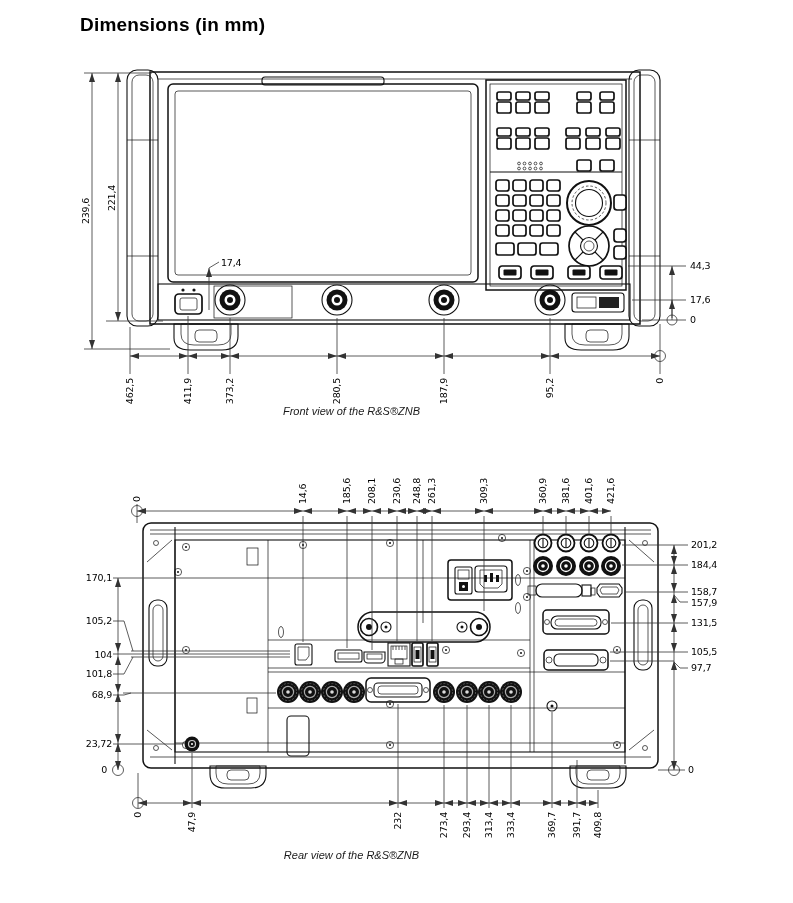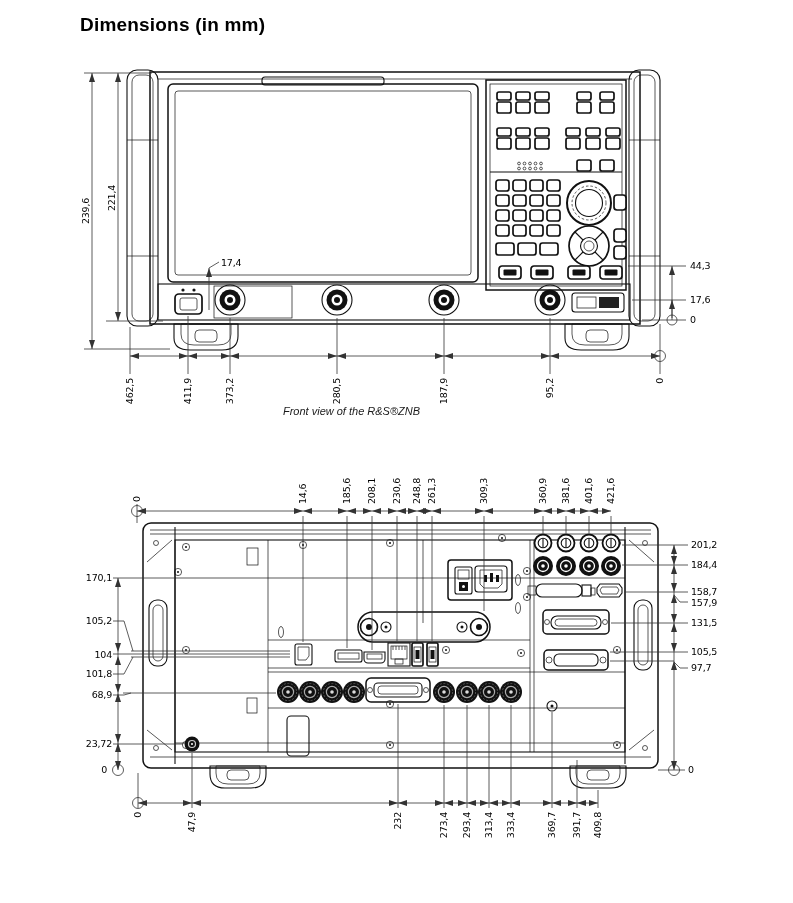--- a/index.html
+++ b/index.html
@@ -567,13 +567,14 @@
         <text class="dimt" x="492" y="812" text-anchor="end" transform="rotate(-90 492 812)">313,4</text>
         <text class="dimt" x="514" y="812" text-anchor="end" transform="rotate(-90 514 812)">333,4</text>
         <text class="dimt" x="555" y="812" text-anchor="end" transform="rotate(-90 555 812)">369,7</text>
         <text class="dimt" x="580" y="812" text-anchor="end" transform="rotate(-90 580 812)">391,7</text>
         <text class="dimt" x="601" y="812" text-anchor="end" transform="rotate(-90 601 812)">409,8</text>
       </g>
     </g>
   </svg>
 
   <div class="caption" id="cap-front">Front view of the R&amp;S®ZNB</div>
+  <div class="caption" id="cap-rear">Rear view of the R&amp;S®ZNB</div>
 </div>
 
 </body></html>

